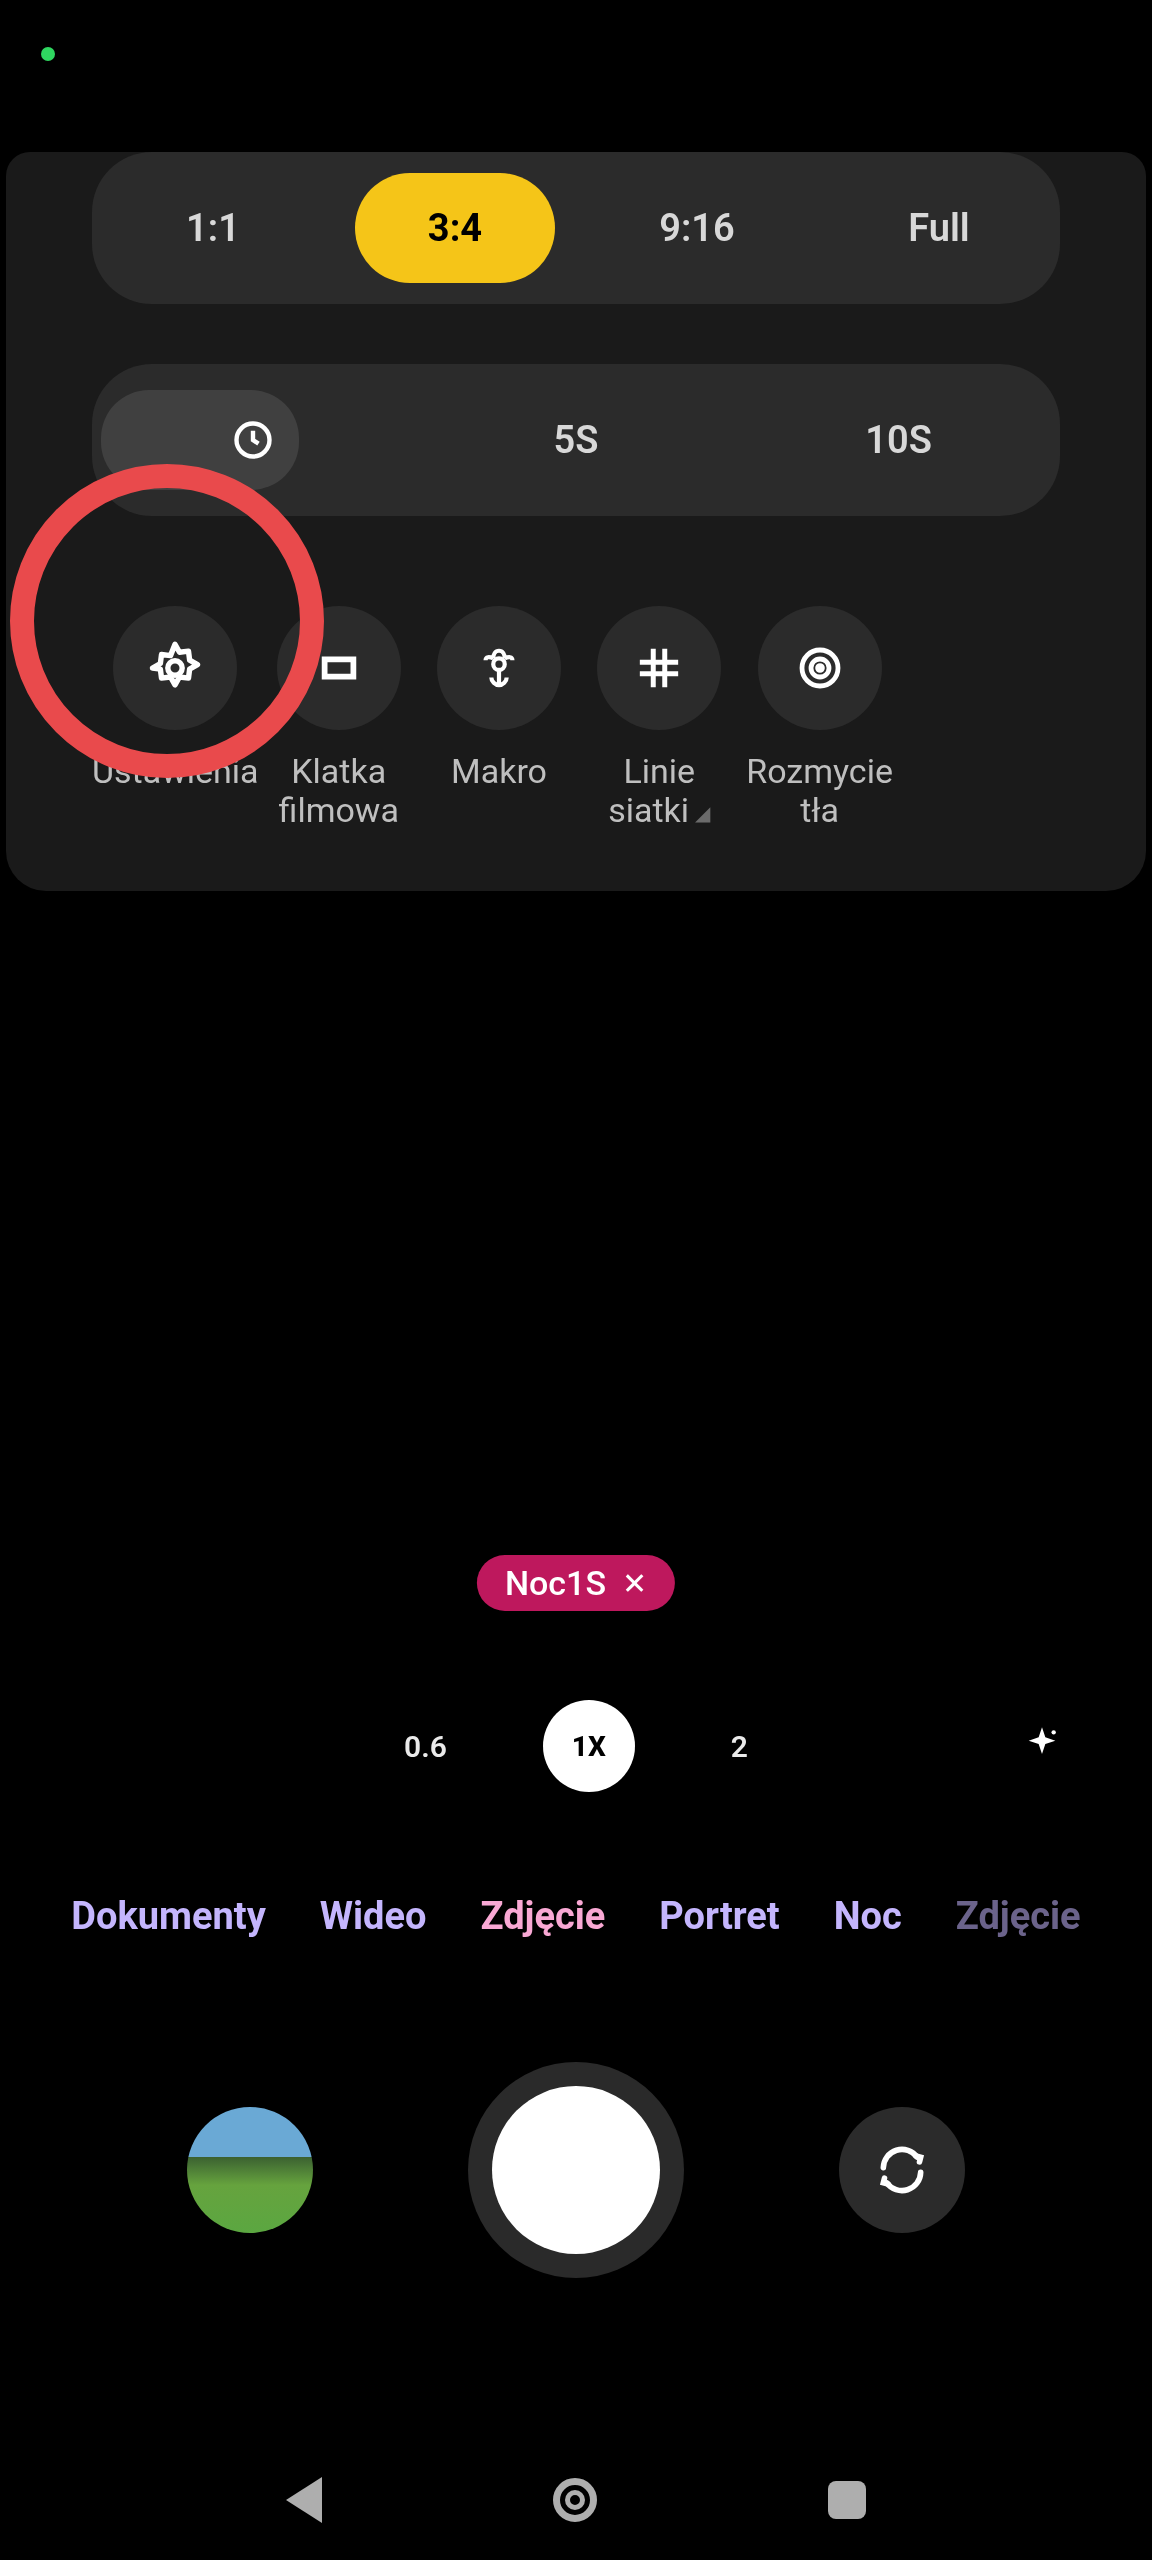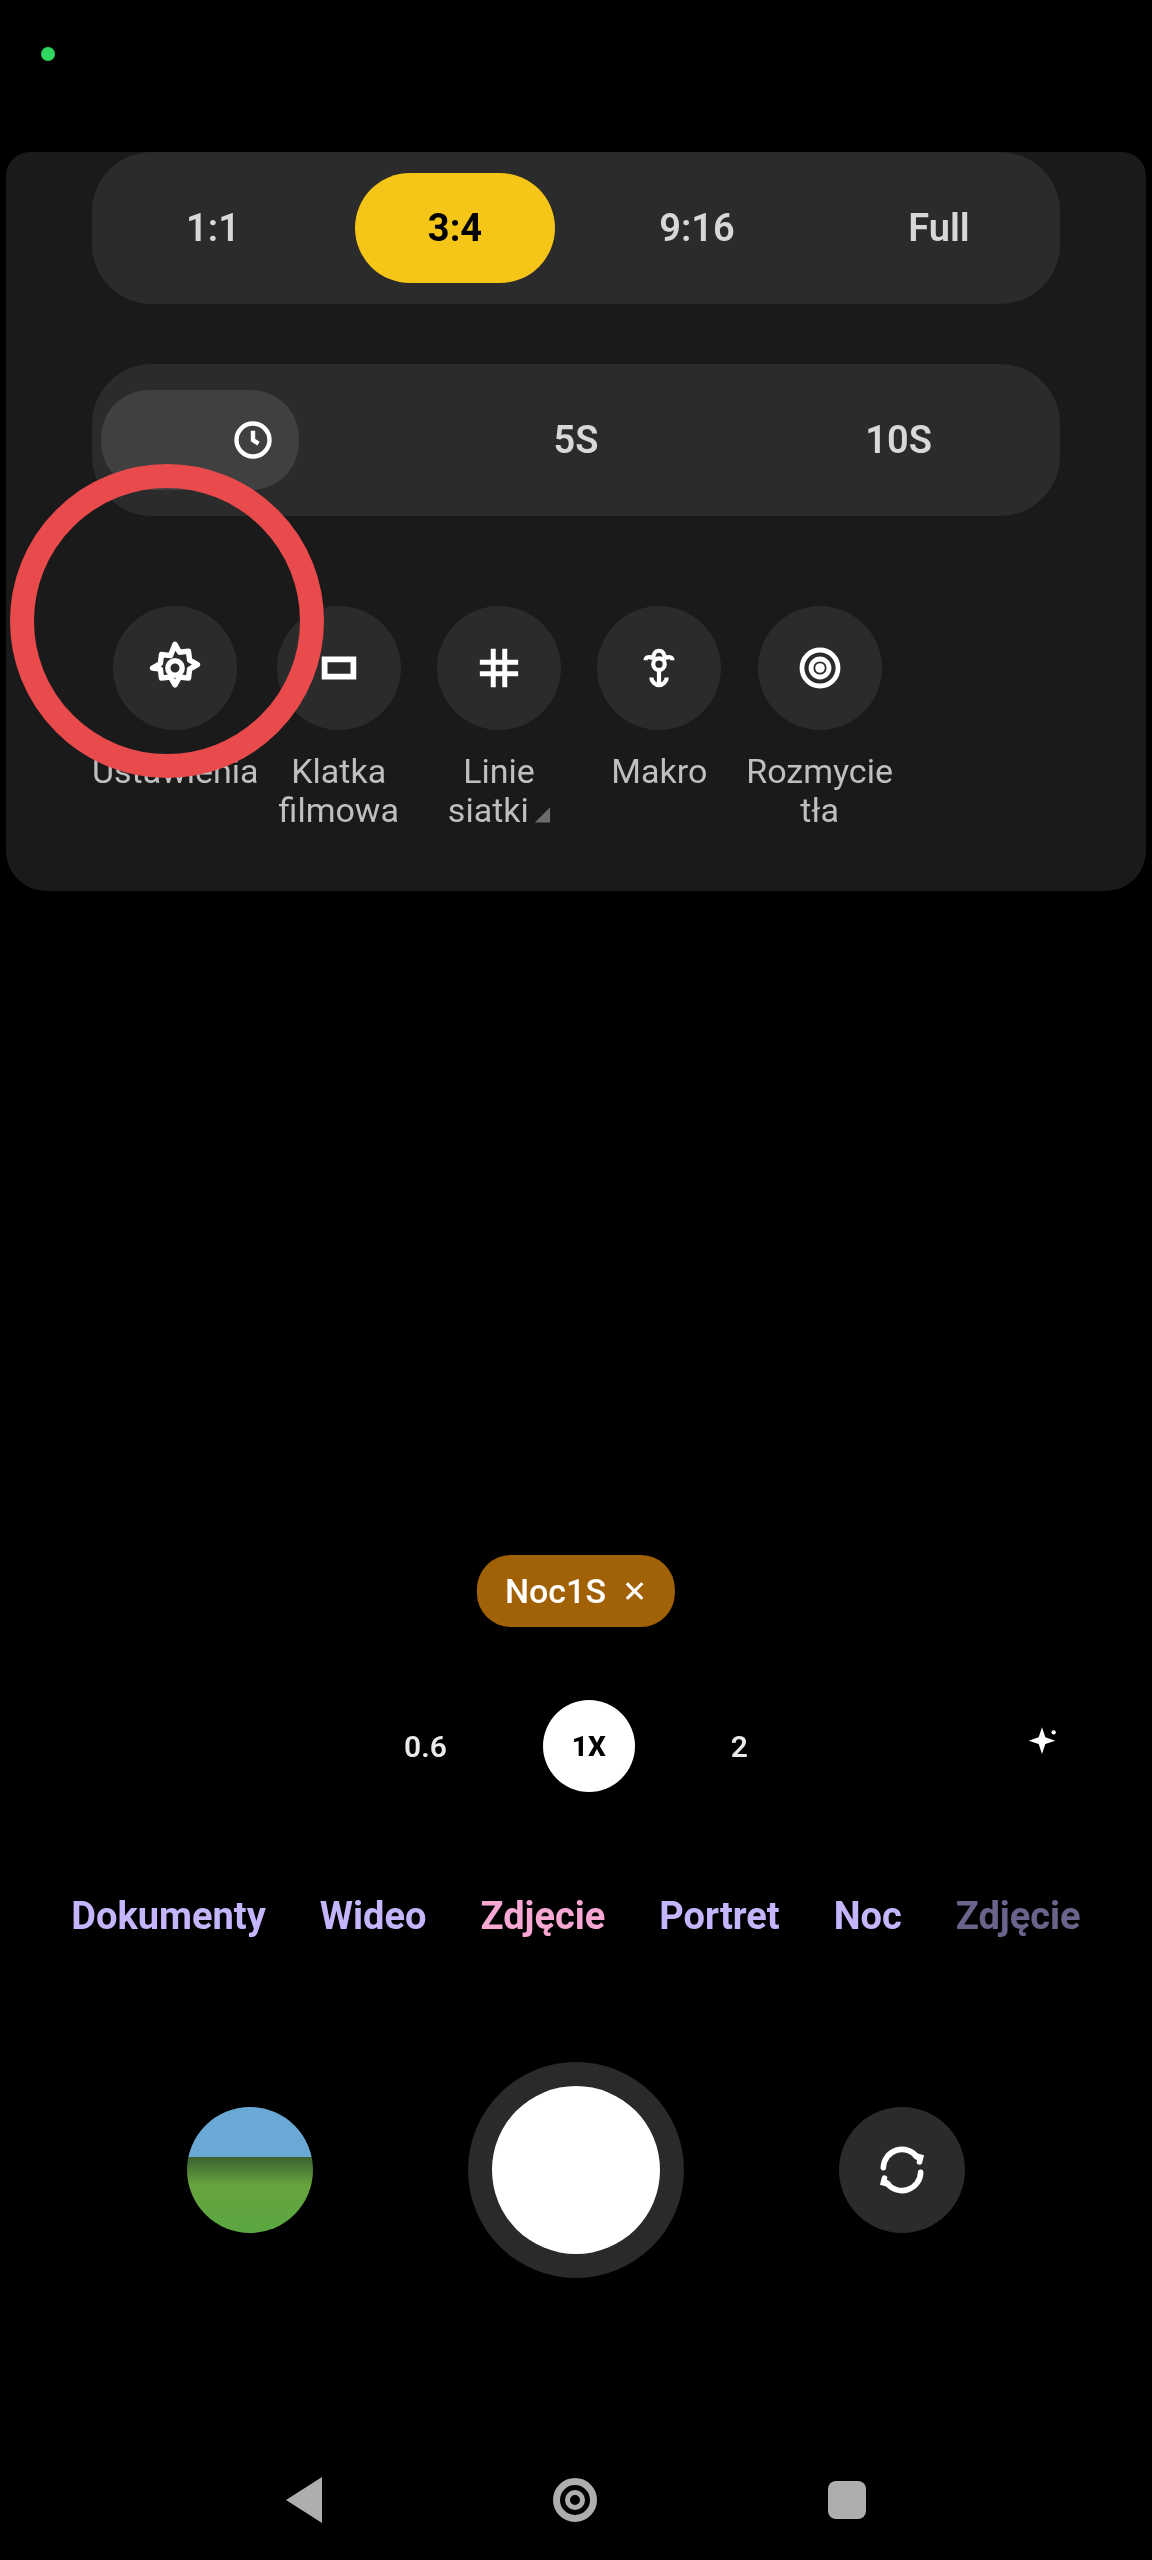--- a/index.html
+++ b/index.html
@@ -134,22 +134,22 @@
     border: 24px solid #e94a4c;
     border-radius: 50%;
     z-index: 50;
     pointer-events: none;
   }
   .filter-chip {
     position: absolute;
     top: 1555px;
     left: 50%;
     transform: translateX(-50%);
-    background: #a16207;
-    padding: 16px 28px;
+    background: #be185d;
+    padding: 8px 28px;
     border-radius: 34px;
     display: flex;
     align-items: center;
     gap: 12px;
     font-size: 34px;
     font-weight: 500;
   }
   .filter-chip .x {
     font-size: 30px;
     margin-left: 4px;
@@ -356,35 +356,35 @@
         <svg width="46" height="46" viewBox="0 0 24 24" fill="#ffffff">
           <rect x="3" y="6" width="18" height="12"></rect>
           <rect x="6" y="9" width="12" height="6" fill="#2b2b2b"></rect>
         </svg>
       </div>
       <div class="grid-label">Klatka filmowa</div>
     </div>
 
     <div class="grid-item">
       <div class="grid-icon-circle">
-        <svg width="46" height="46" viewBox="0 0 24 24" fill="none" stroke="#ffffff" stroke-width="2.6">
-          <path d="M9 2v20M15 2v20M2 9h20M2 15h20"></path>
-        </svg>
-      </div>
-      <div class="grid-label"><span>Linie siatki</span><span class="tri">◢</span></div>
-    </div>
-
-    <div class="grid-item">
-      <div class="grid-icon-circle">
         <svg width="46" height="46" viewBox="0 0 24 24" fill="none" stroke="#ffffff" stroke-width="2.2">
           <circle cx="12" cy="10" r="3"></circle>
           <path d="M12 3c-2 0-3 2-3 4M12 3c2 0 3 2 3 4M5 8c0-2 2-2 4-1M19 8c0-2-2-2-4-1M12 13v8M8 17c0 2 2 4 4 4M16 17c0 2-2 4-4 4"></path>
         </svg>
       </div>
       <div class="grid-label">Makro</div>
+    </div>
+
+    <div class="grid-item">
+      <div class="grid-icon-circle">
+        <svg width="46" height="46" viewBox="0 0 24 24" fill="none" stroke="#ffffff" stroke-width="2.6">
+          <path d="M9 2v20M15 2v20M2 9h20M2 15h20"></path>
+        </svg>
+      </div>
+      <div class="grid-label"><span>Linie siatki</span><span class="tri">◢</span></div>
     </div>
 
     <div class="grid-item">
       <div class="grid-icon-circle">
         <svg width="48" height="48" viewBox="0 0 24 24" fill="none" stroke="#ffffff" stroke-width="2.4">
           <circle cx="12" cy="12" r="9"></circle>
             <circle cx="12" cy="12" r="4.5"></circle>
             <circle cx="12" cy="12" r="1.2" fill="#ffffff"></circle>
         </svg>
       </div>

